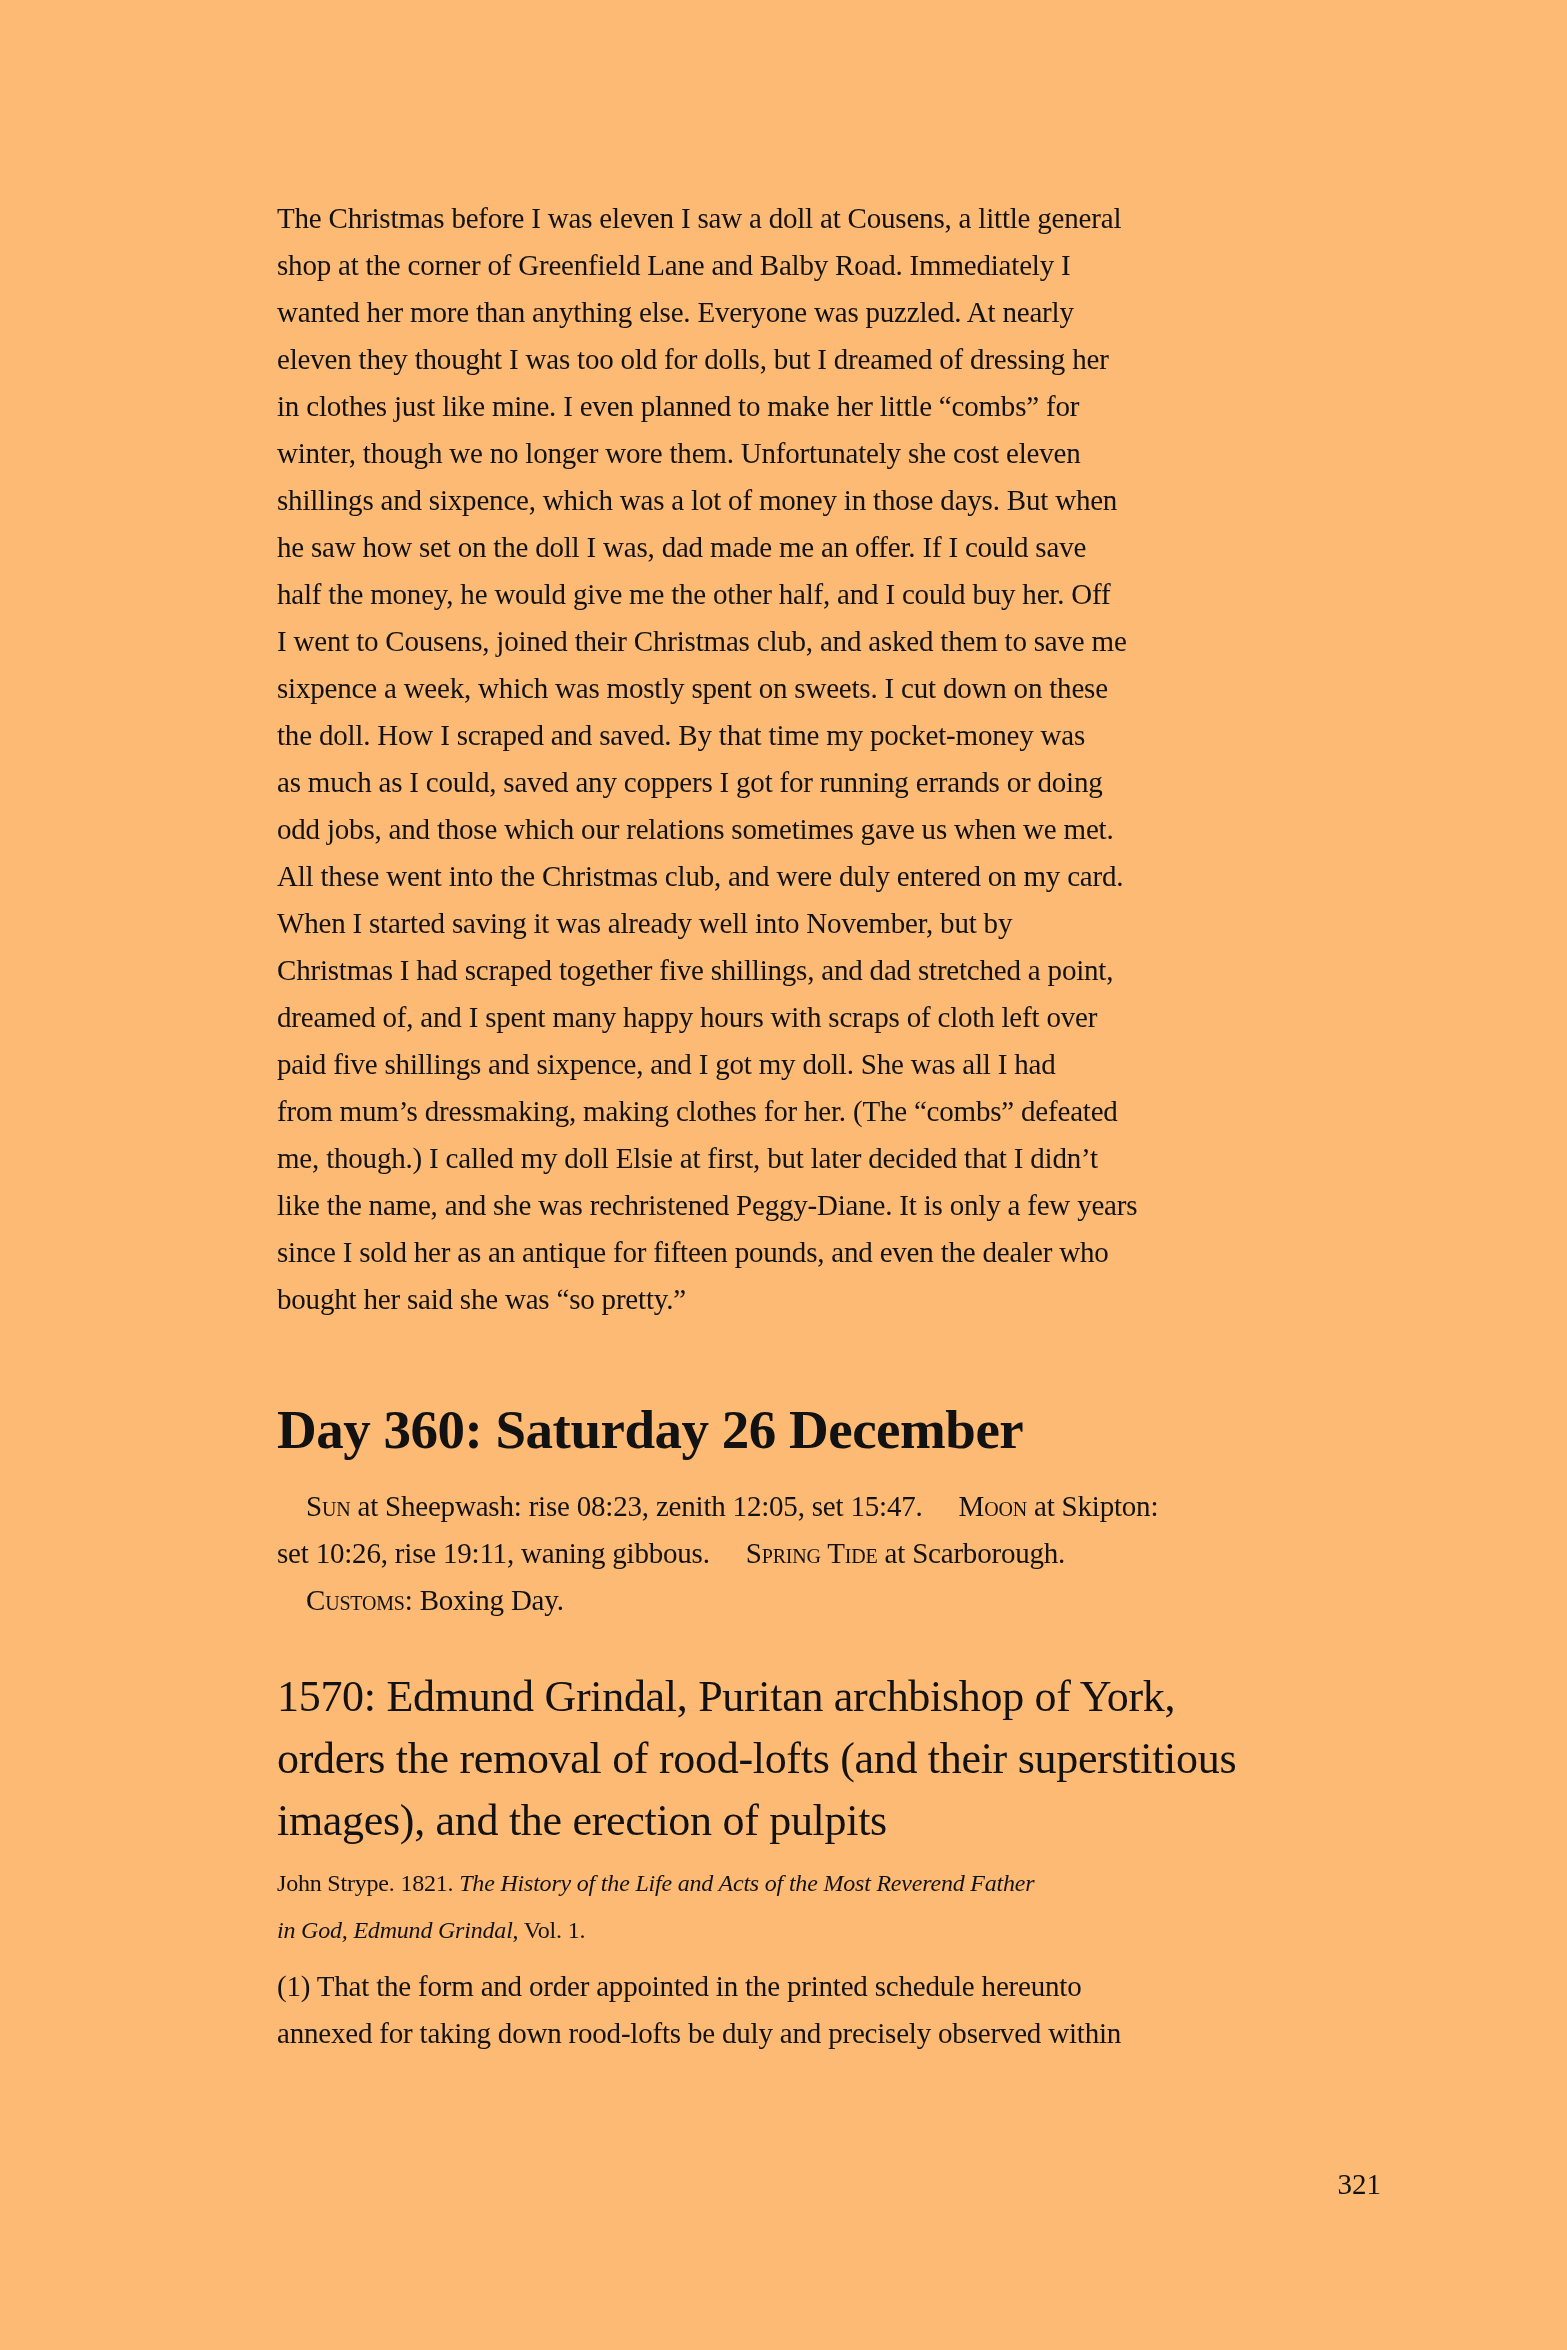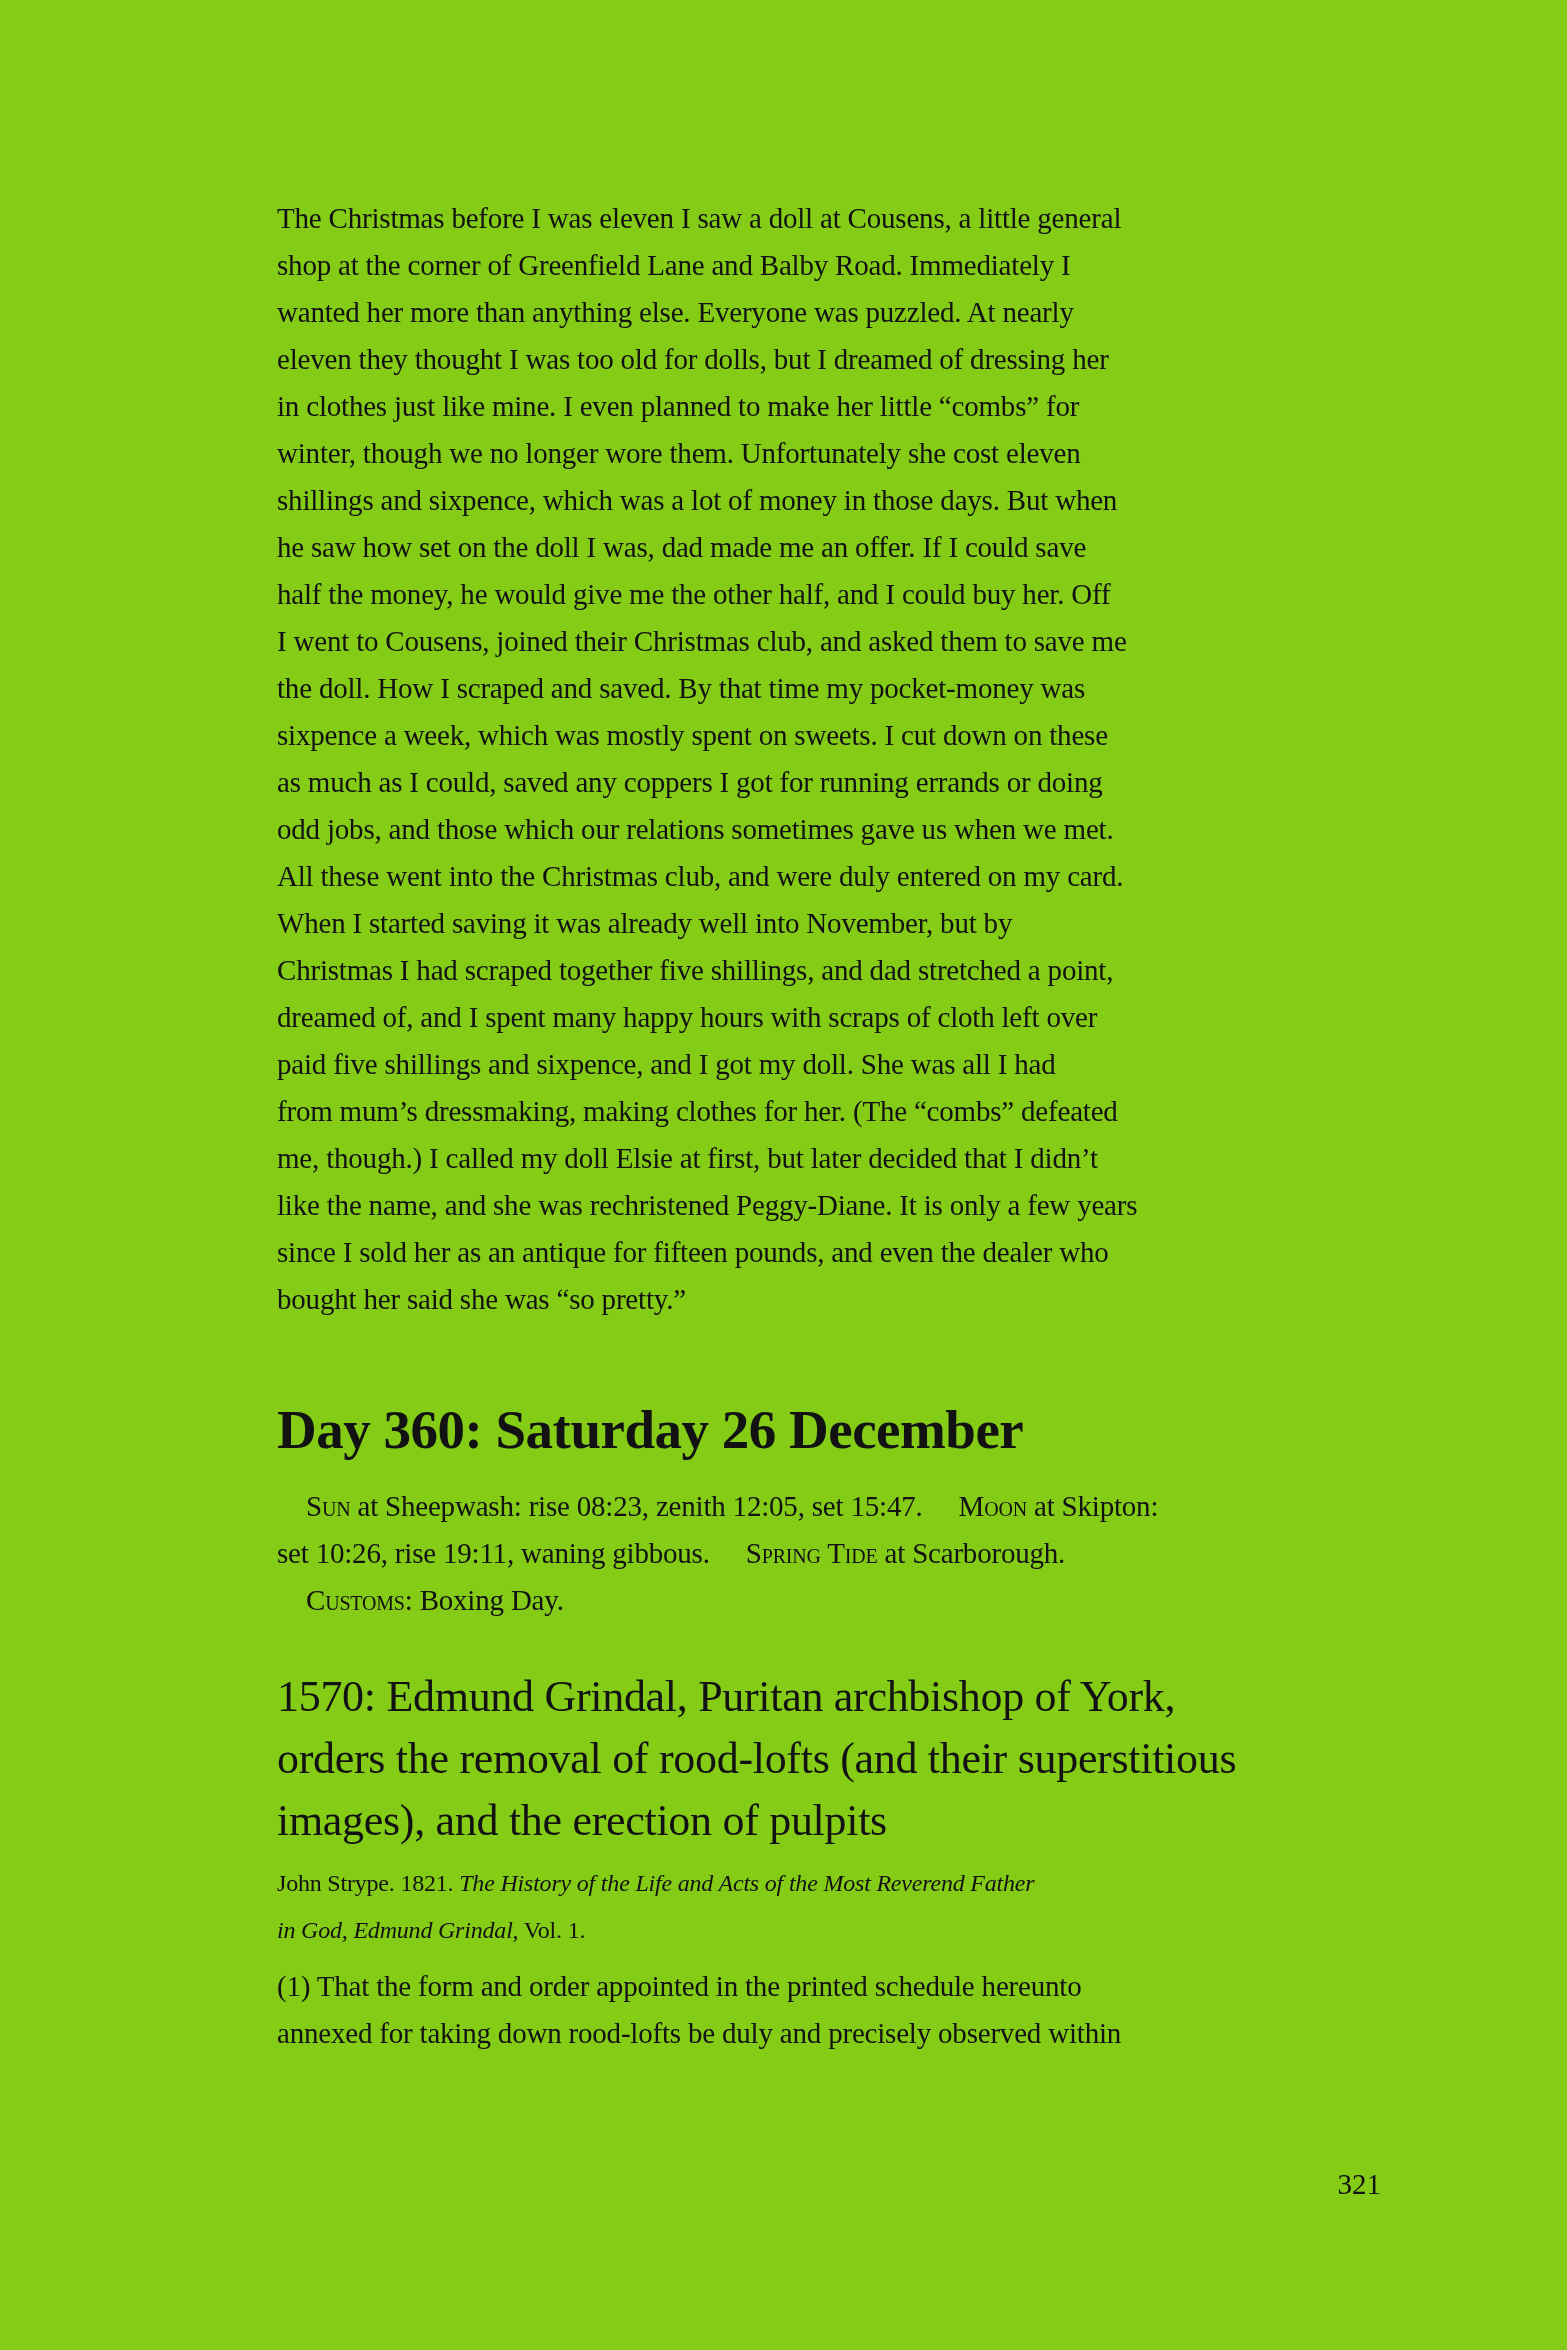--- a/index.html
+++ b/index.html
@@ -1,20 +1,20 @@
 <!DOCTYPE html>
 <html style="font-size:14.7px"><head>
 <meta charset="utf-8">
 <style>
   html, body { margin: 0; padding: 0; background: #e8e8e8; }
   .page {
     position: relative;
     width: 1568px;
     height: 2351px;
-    background: #84cc16;
+    background: #fdba74;
     font-family: "Liberation Serif", "DejaVu Serif", serif;
     color: #121212;
     overflow: hidden;
   }
   .content {
     position: absolute;
     left: 277px;
     top: 195px;
     width: 1104px;
   }
@@ -75,22 +75,22 @@
         <div>The Christmas before I was eleven I saw a doll at Cousens, a little general</div>
         <div>shop at the corner of Greenfield Lane and Balby Road. Immediately I</div>
         <div>wanted her more than anything else. Everyone was puzzled. At nearly</div>
         <div>eleven they thought I was too old for dolls, but I dreamed of dressing her</div>
         <div>in clothes just like mine. I even planned to make her little “combs” for</div>
         <div>winter, though we no longer wore them. Unfortunately she cost eleven</div>
         <div>shillings and sixpence, which was a lot of money in those days. But when</div>
         <div>he saw how set on the doll I was, dad made me an offer. If I could save</div>
         <div>half the money, he would give me the other half, and I could buy her. Off</div>
         <div>I went to Cousens, joined their Christmas club, and asked them to save me</div>
+        <div>sixpence a week, which was mostly spent on sweets. I cut down on these</div>
         <div>the doll. How I scraped and saved. By that time my pocket-money was</div>
-        <div>sixpence a week, which was mostly spent on sweets. I cut down on these</div>
         <div>as much as I could, saved any coppers I got for running errands or doing</div>
         <div>odd jobs, and those which our relations sometimes gave us when we met.</div>
         <div>All these went into the Christmas club, and were duly entered on my card.</div>
         <div>When I started saving it was already well into November, but by</div>
         <div>Christmas I had scraped together five shillings, and dad stretched a point,</div>
         <div>dreamed of, and I spent many happy hours with scraps of cloth left over</div>
         <div>paid five shillings and sixpence, and I got my doll. She was all I had</div>
         <div>from mum’s dressmaking, making clothes for her. (The “combs” defeated</div>
         <div>me, though.) I called my doll Elsie at first, but later decided that I didn’t</div>
         <div>like the name, and she was rechristened Peggy-Diane. It is only a few years</div>

